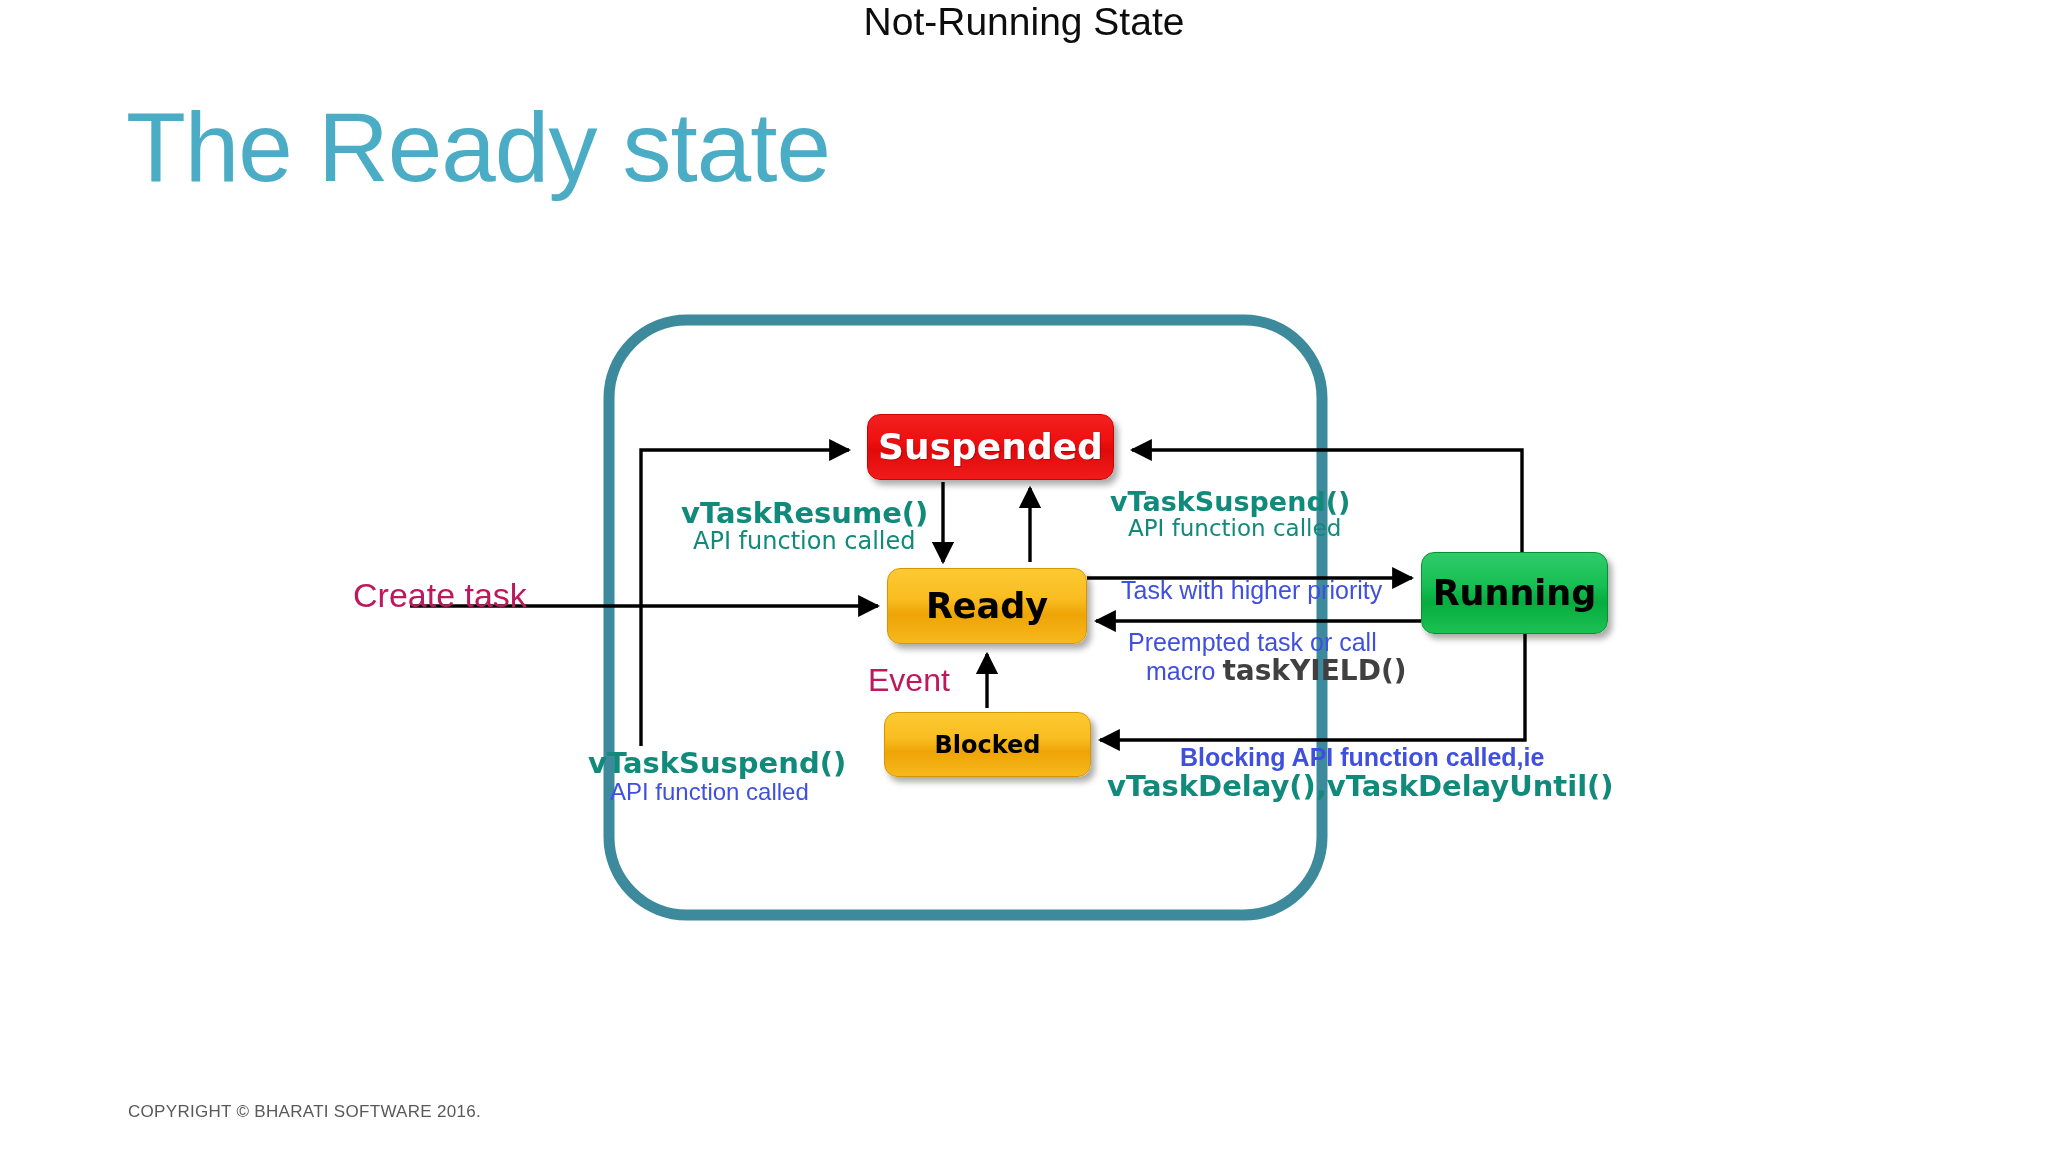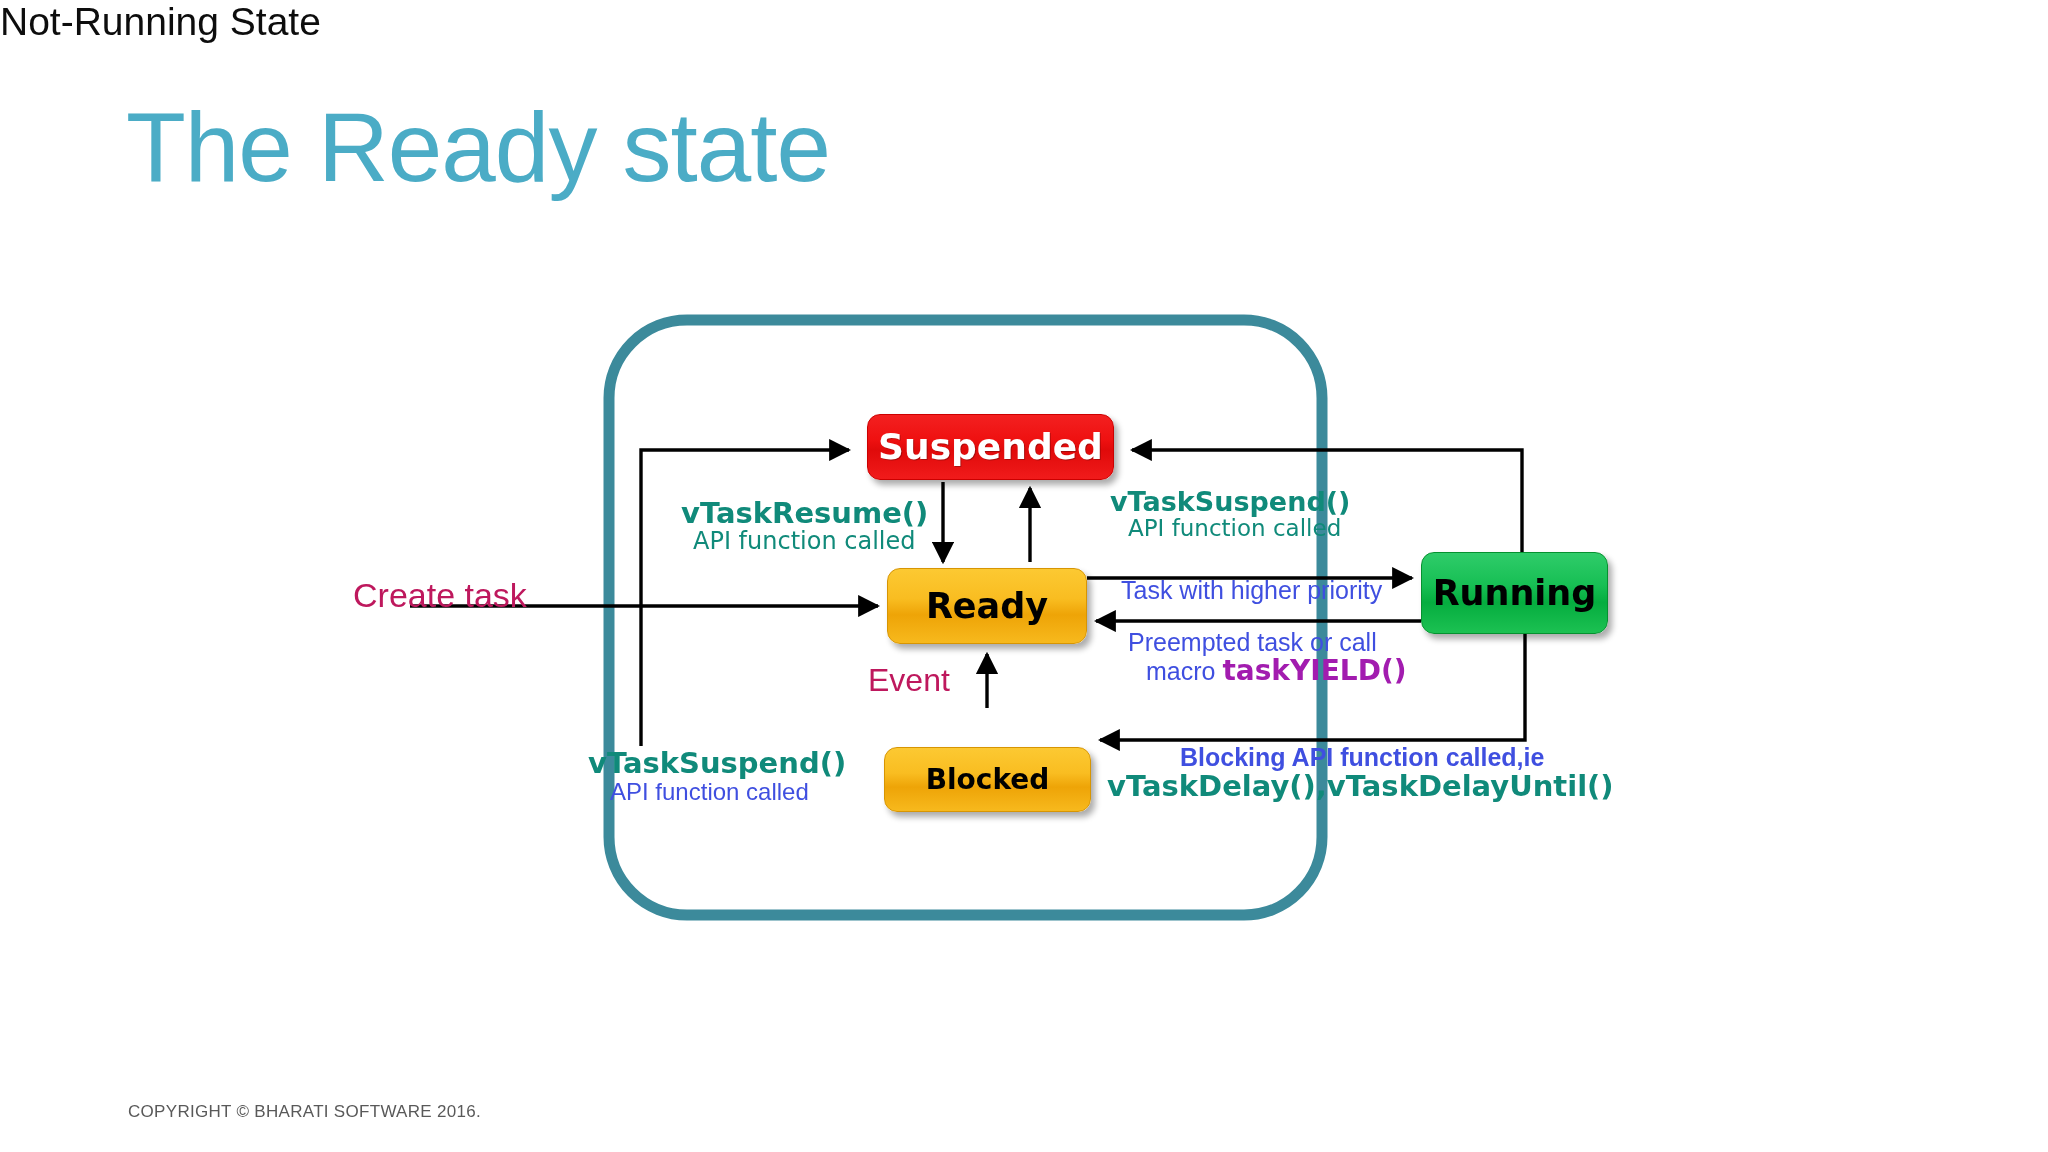--- a/index.html
+++ b/index.html
@@ -93,22 +93,21 @@
     border: 1px solid #d79503;
     font-size: 35px;
   }
   #box-blocked {
     left: 884px;
     top: 712px;
     width: 207px;
     height: 65px;
     background: linear-gradient(to bottom, #fcc932 0%, #f9bd21 40%, #eea407 62%, #f7b91d 100%);
     border: 1px solid #d79503;
-    font-size: 28px;
-    margin-top: 35px;
+    font-size: 24px;
   }
   #box-running {
     left: 1421px;
     top: 552px;
     width: 187px;
     height: 82px;
     background: linear-gradient(to bottom, #2fcc6a 0%, #17bf54 40%, #05ad3f 62%, #1cc152 100%);
     border: 1px solid #05912f;
     font-size: 35px;
   }
@@ -147,41 +146,42 @@
   }
 
   #lbl-higher-priority {
     left: 1121px; top: 577px;
     font-size: 25px;
   }
 
   #lbl-preempted      { left: 1128px; top: 629px; }
   #lbl-preempted .l1  { font-size: 25px; }
   #lbl-preempted .l2  { font-size: 25px; margin-left: 18px; }
-  #lbl-preempted .kw  { font-family: "DejaVu Sans", sans-serif; font-weight: bold; color: #a21caf; font-size: 28px; }
+  #lbl-preempted .kw  { font-family: "DejaVu Sans", sans-serif; font-weight: bold; color: #404040; font-size: 28px; }
 
   #lbl-event {
     left: 868px; top: 663px;
     font-size: 32px;
   }
 
   #lbl-suspend-left      { left: 588px; top: 748px; }
   #lbl-suspend-left .l1  { font-size: 29px; }
   #lbl-suspend-left .l2  { font-size: 24px; margin-left: 22px; }
 
   #lbl-blocking       { left: 1180px; top: 744px; }
   #lbl-blocking .l1   { font-size: 25px; font-weight: bold; }
   #lbl-blocking .l2   { font-size: 29px; margin-left: -73px; }
 
   #lbl-not-running {
     left: 716px; top: 837px;
     font-family: "Liberation Sans", sans-serif;
     font-size: 39px;
     font-weight: 400;
     color: #0d0d0d;
+    text-align: center;
   }
 </style>
 </head>
 <body>
 
 <div id="slide-title">The Ready state</div>
 
 <div id="diagram">
 
   <svg width="2048" height="1152">

